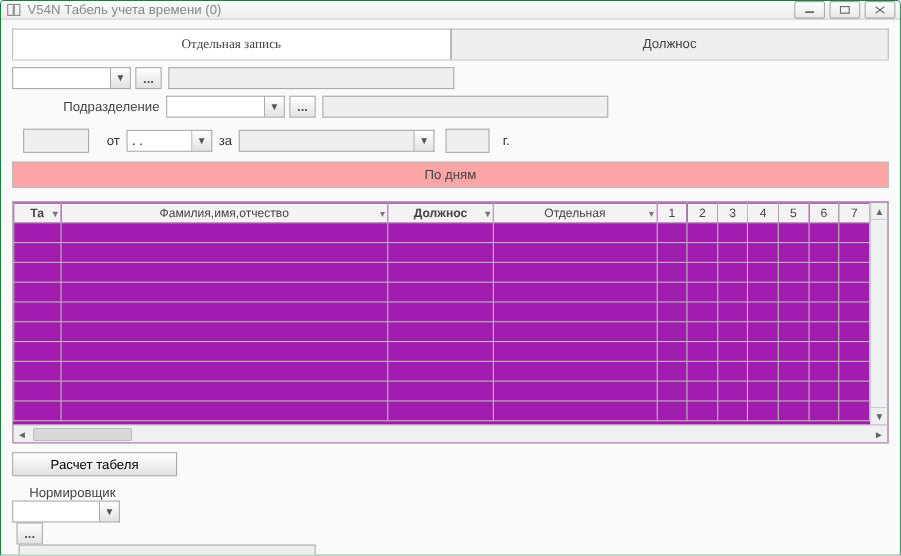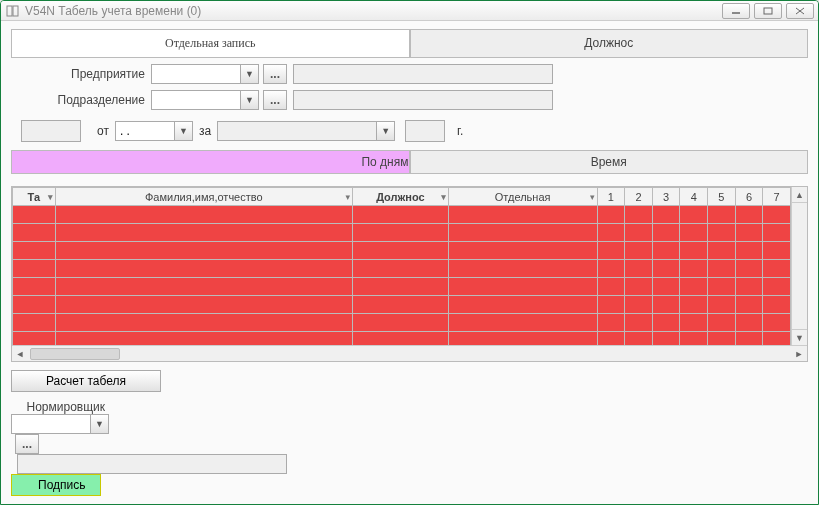--- a/index.html
+++ b/index.html
@@ -134,25 +134,25 @@
   .subtabs {
     display:flex;
     margin-top:8px;
     border-bottom:1px solid #bbb;
   }
   .subtab {
     flex:1;text-align:center;padding:4px 0;
     border:1px solid #bbb;border-bottom:none;
     background:#eee;cursor:pointer;
   }
-  .subtab.active { background:#f0abfc;text-align:right; }
+  .subtab.active { background:#fca5a5; }
   .grid-wrap {
     border:1px solid #bbb;
-    background:#ef4444;
-    height:176px;
+    background:#a21caf;
+    height:220px;
     margin-top:12px;
     position:relative;
     overflow:hidden;
   }
   table.grid {
     border-collapse:collapse;
     width:100%;
     table-layout:fixed;
   }
   table.grid th, table.grid td {
@@ -234,21 +234,20 @@
   </div>
 
   <div class="content">
 
     <div class="tabs">
       <div class="tab active">Отдельная запись</div>
       <div class="tab">Должнос</div>
     </div>
 
     <div class="form-row">
-      <div class="lbl">Предприятие</div>
       <div class="combo">
         <input class="cbx" style="width: 90px;" value="">
         <div class="drop">▼</div>
       </div>
       <div class="ellipsis-btn">...</div>
       <div class="wide-field" style="width:260px"></div>
     </div>
 
     <div class="form-row">
       <div class="lbl">Подразделение</div>
@@ -271,21 +270,20 @@
       <div class="combo">
         <input class="cbx" style="width: 160px; background: rgb(239, 239, 239);" value="">
         <div class="drop">▼</div>
       </div>
       <div class="year-box"></div>
       <span class="txt">г.</span>
     </div>
 
     <div class="subtabs">
       <div class="subtab active">По дням</div>
-      <div class="subtab">Время</div>
     </div>
 
     <div class="grid-wrap">
       <table class="grid" style="width:calc(100% - 16px)">
         <colgroup>
           <col style="width:40px">
             <col style="width:280px">
             <col style="width:90px">
             <col style="width:140px">
           <col style="width:26px">

